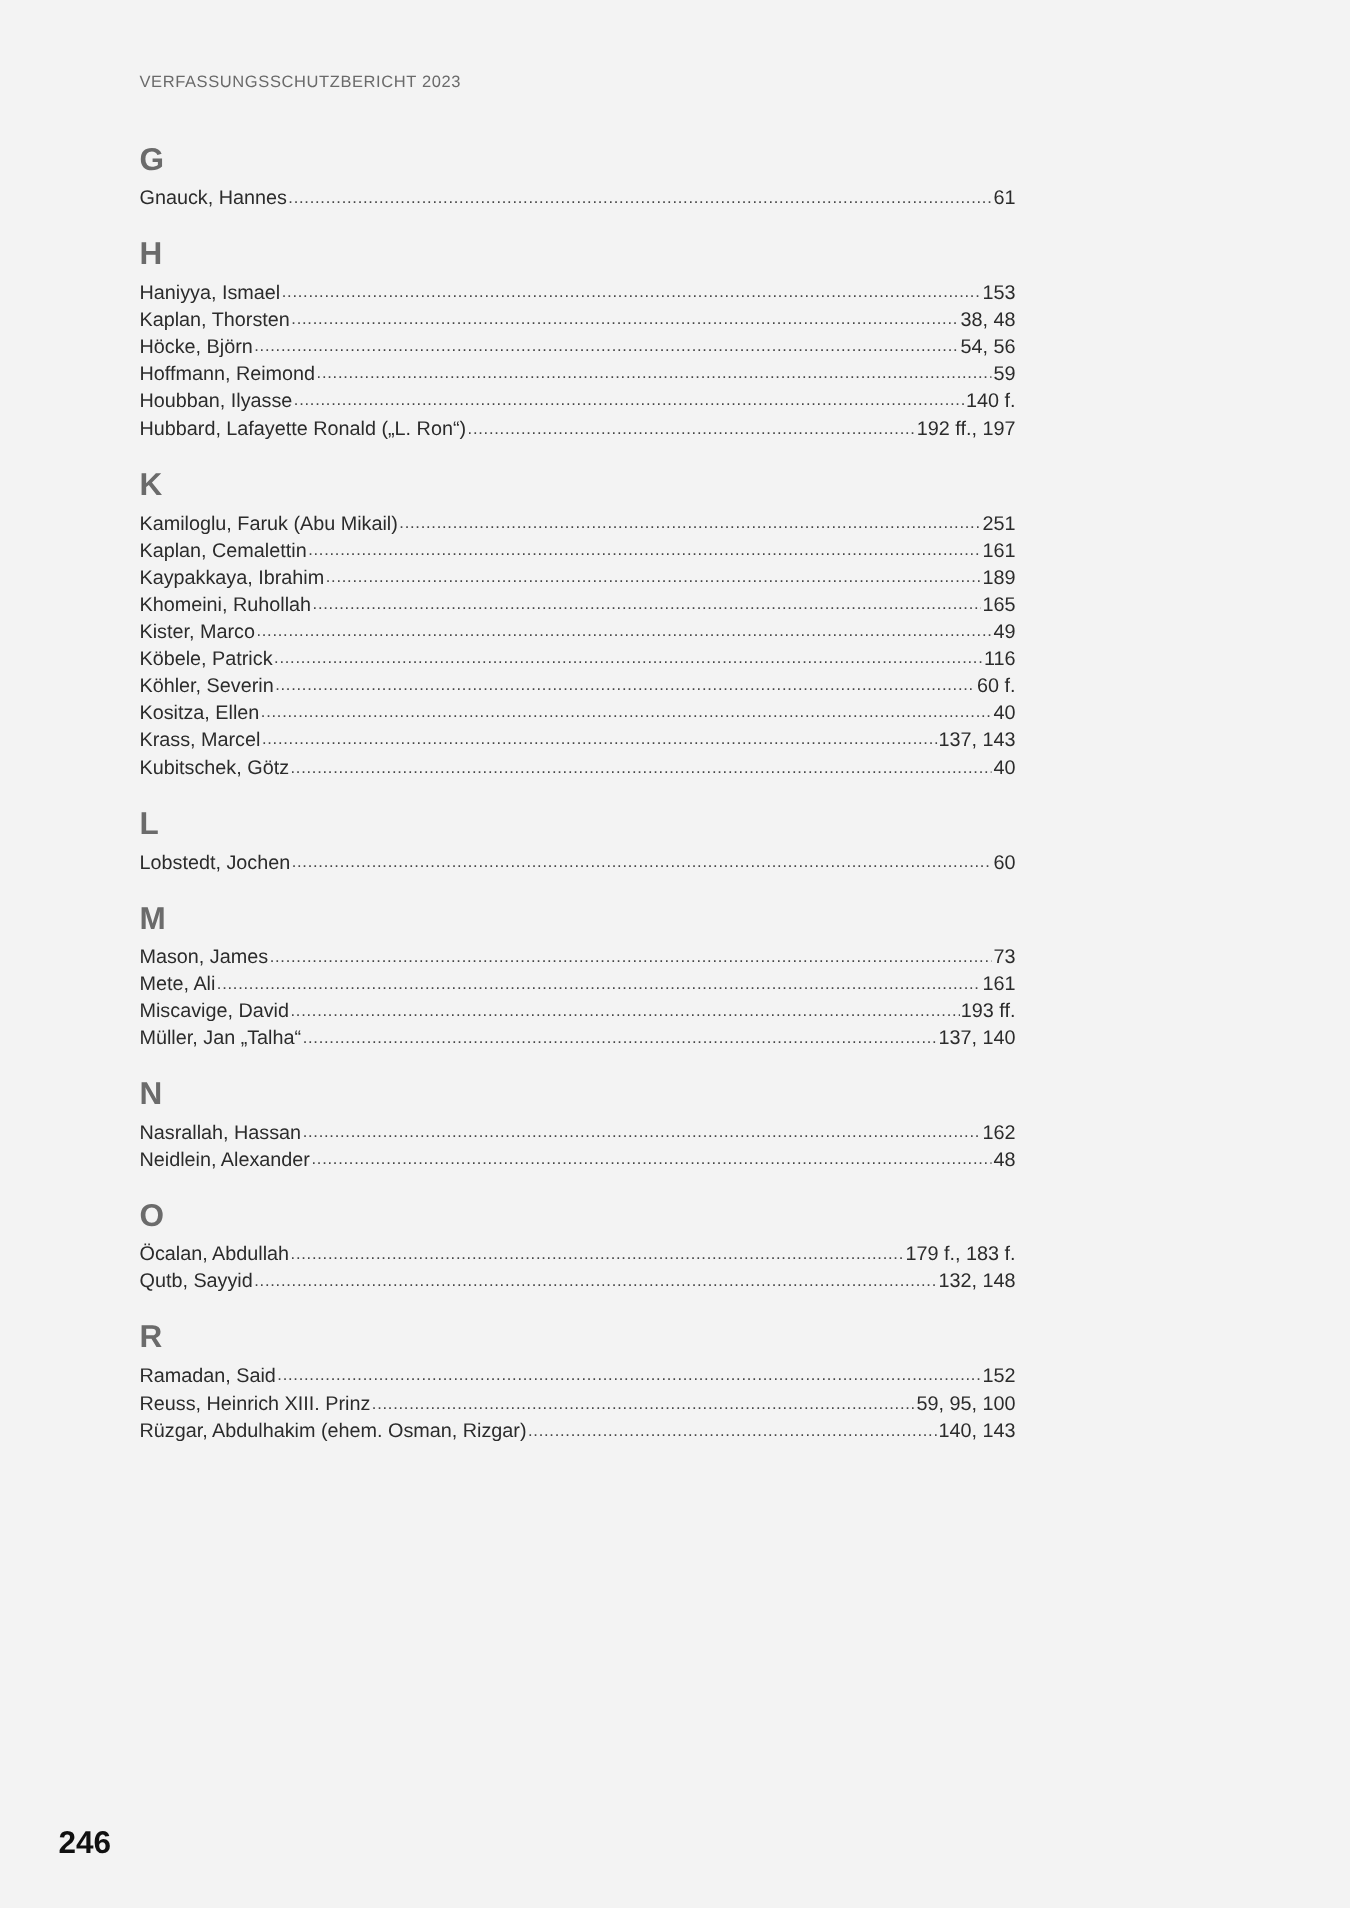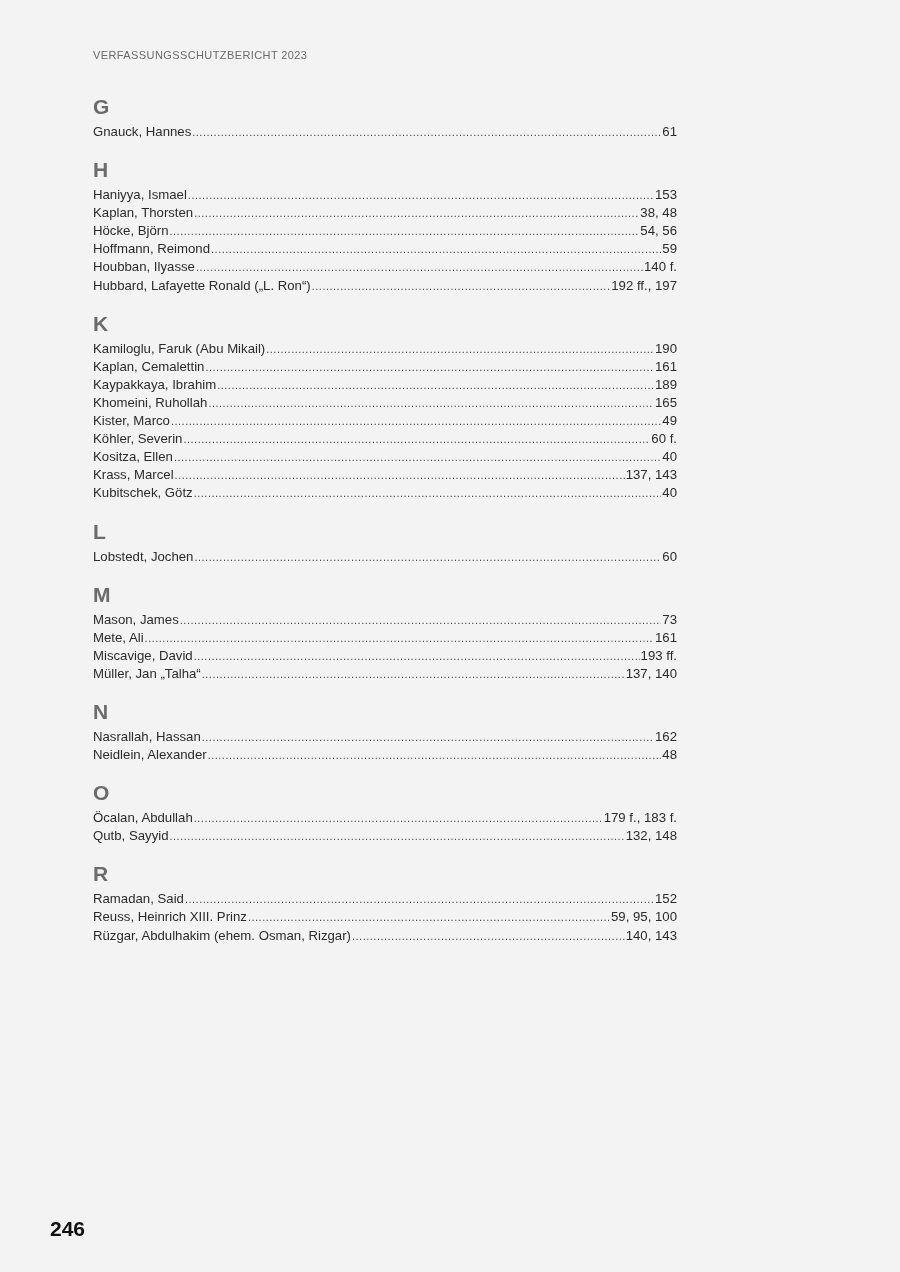--- a/index.html
+++ b/index.html
@@ -37,21 +37,21 @@
       margin: 0 1px;
       color: #444;
       letter-spacing: 0.5px;
       font-size: 11px;
     }
     .entry .leader::before {
       content: "................................................................................................................................................................................................................................";
     }
     .entry .pages { flex: 0 0 auto; text-align: right; }
     .page-number {
-      position: absolute; left: 50px; top: 1217px;
+      position: absolute; left: 39px; top: 1217px;
       font-size: 21px; font-weight: bold; color: #111;
     }
   </style>
 </head>
 <body>
 
 <div class="running-head">VERFASSUNGSSCHUTZBERICHT 2023</div>
 
 <div class="index" id="index">
     <div class="section">
@@ -93,21 +93,21 @@
         <span class="name">Hubbard, Lafayette Ronald („L. Ron“)</span>
         <span class="leader"></span>
         <span class="pages">192 ff., 197</span>
       </div>
     </div>
     <div class="section">
       <div class="letter">K</div>
       <div class="entry">
         <span class="name">Kamiloglu, Faruk (Abu Mikail)</span>
         <span class="leader"></span>
-        <span class="pages">190</span>
+        <span class="pages">251</span>
       </div>
       <div class="entry">
         <span class="name">Kaplan, Cemalettin</span>
         <span class="leader"></span>
         <span class="pages">161</span>
       </div>
       <div class="entry">
         <span class="name">Kaypakkaya, Ibrahim</span>
         <span class="leader"></span>
         <span class="pages">189</span>
@@ -116,20 +116,25 @@
         <span class="name">Khomeini, Ruhollah</span>
         <span class="leader"></span>
         <span class="pages">165</span>
       </div>
       <div class="entry">
         <span class="name">Kister, Marco</span>
         <span class="leader"></span>
         <span class="pages">49</span>
       </div>
       <div class="entry">
+        <span class="name">Köbele, Patrick</span>
+        <span class="leader"></span>
+        <span class="pages">116</span>
+      </div>
+      <div class="entry">
         <span class="name">Köhler, Severin</span>
         <span class="leader"></span>
         <span class="pages">60 f.</span>
       </div>
       <div class="entry">
         <span class="name">Kositza, Ellen</span>
         <span class="leader"></span>
         <span class="pages">40</span>
       </div>
       <div class="entry">

